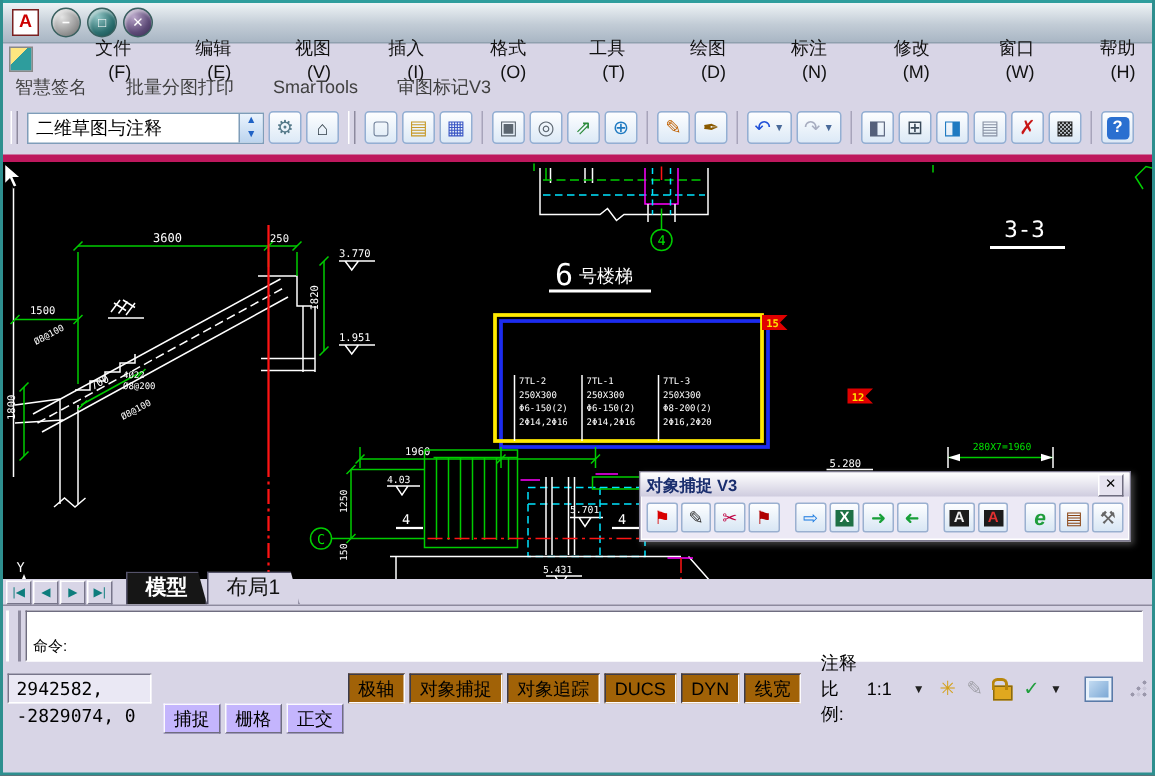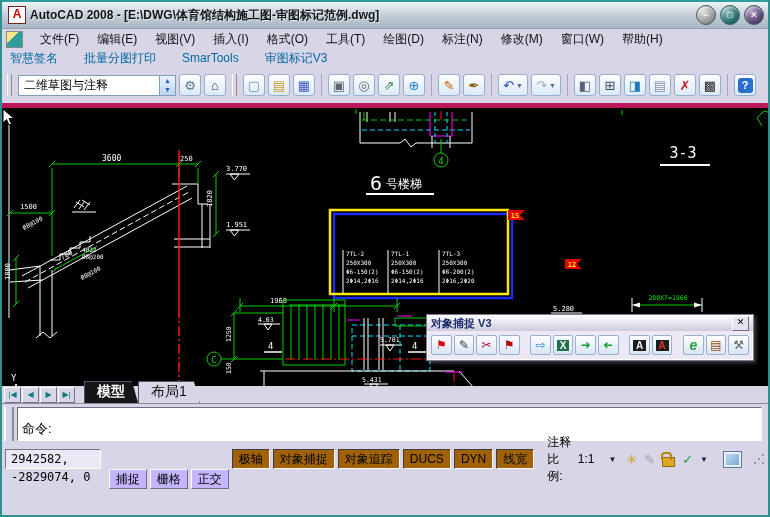--- a/index.html
+++ b/index.html
@@ -16,25 +16,25 @@
   .title-text{font-size:12px;font-weight:bold;color:#101418;text-shadow:1px 1px 0 rgba(255,255,255,.55);
               flex:1;white-space:nowrap;overflow:hidden;}
   .winbtn{width:18px;height:18px;border-radius:50%;margin-left:4px;color:#fff;font-size:9px;
           font-weight:bold;display:flex;align-items:center;justify-content:center;
           border:1px solid #39605f;box-shadow:inset 1px 2px 2px rgba(255,255,255,.5);}
   .winbtn.min{background:radial-gradient(circle at 35% 30%,#e4e4e4,#9a9a9a 60%,#686868);}
   .winbtn.max{background:radial-gradient(circle at 35% 30%,#8fc4c4,#2c6f6f 60%,#134b4b);}
   .winbtn.cls{background:radial-gradient(circle at 35% 30%,#b9a6c9,#5d4a77 60%,#352a4e);}
   
   .menubar{height:20px;display:flex;align-items:center;font-size:12px;color:#111;
-           padding:0 4px;gap:4px;flex:0 0 auto;}
+           padding:0 4px;gap:14px;flex:0 0 auto;text-align:right;}
   .menuicon{width:15px;height:15px;background:linear-gradient(135deg,#ffe680 0 40%,#2e9d9d 40%);
             border:1px solid #888;margin-right:6px;}
   .menu-item{padding:1px 7px;cursor:default;}
-  .pluginbar{height:18px;display:flex;align-items:center;font-size:12px;color:#0369a1;
+  .pluginbar{height:18px;display:flex;align-items:center;font-size:12px;color:#404040;
              padding:0 8px;gap:26px;flex:0 0 auto;}
   
   .toolbar{height:36px;display:flex;align-items:center;padding:0 2px;gap:3px;flex:0 0 auto;
            border-bottom:5px solid #be185d;}
   .grip{width:3px;height:22px;border-left:1px solid #fff;border-right:1px solid #8d8a9e;margin:0 3px;}
   .sep{width:1px;height:22px;background:#a7a4ba;margin:0 3px;}
   .wscombo{display:flex;align-items:center;height:21px;border:1px solid #7f9db9;background:#fff;
            width:158px;font-size:12px;padding-left:5px;box-sizing:border-box;}
   .wscombo .val{flex:1;}
   .spin{width:15px;height:19px;background:linear-gradient(#eaf3fd,#bcd4ee);border-left:1px solid #7f9db9;
@@ -82,21 +82,21 @@
   .navbtn{width:15px;height:14px;font-size:8px;color:#0e7d7d;background:#d8d5e6;border:1px solid;
           border-color:#fff #77758a #77758a #fff;text-align:center;line-height:13px;margin-right:1px;}
   .tab{font-size:14px;padding:1px 12px 2px;border:1px solid #55536a;border-bottom:none;
        clip-path:polygon(0 0,calc(100% - 6px) 0,100% 100%,0 100%);}
   .tab.active{background:#161616;color:#fff;font-weight:bold;margin-left:8px;}
   .tab.idle{background:#d8d5e6;color:#111;}
   
   .cmd{height:41px;background:#d8d5e6;display:flex;padding:3px 6px 4px 2px;box-sizing:border-box;flex:0 0 auto;}
   .cmd-grab{width:6px;border-left:2px solid #fff;border-right:2px solid #8d8a9e;margin-right:3px;}
   .cmd-box{flex:1;background:#fff;border:1px solid;border-color:#6f6d80 #fff #fff #6f6d80;
-           display:flex;align-items:flex-end;padding:2px 4px;font-size:13px;color:#000;}
+           display:flex;align-items:flex-end;padding:2px 4px;font-size:10px;color:#000;}
   
   .status{height:28px;display:flex;align-items:center;padding:0 3px;font-size:12px;flex:0 0 auto;background:#d8d5e6;}
   .coords{width:172px;height:18px;line-height:18px;padding-left:5px;margin-right:8px;
           font-family:"DejaVu Sans Mono",monospace;font-size:12px;background:#eae8f4;
           border:1px solid;border-color:#77758a #fff #fff #77758a;}
   .tog{height:18px;line-height:18px;padding:0 6px;margin-right:3px;white-space:nowrap;}
   .raised{border:1px solid;border-color:#fbfafd #6f6d80 #6f6d80 #fbfafd;background:#c4b5fd;margin-top:40px;}
   .pressed{border:1px solid;border-color:#3c3b4a #fbfafd #fbfafd #3c3b4a;background:#a16207;}
   .scale-lab{margin:0 4px 0 10px;}
   .scale-val{margin-right:14px;}
@@ -116,21 +116,20 @@
                        radial-gradient(circle at 10px 6px,#c9c6d8 1.2px,transparent 1.5px),
                        radial-gradient(circle at 10px 10px,#9a97ab 1.2px,transparent 1.5px);}
 </style>
 </head>
 <body>
 
 <div class="win">
 
   <div class="titlebar">
     <div class="appicon">A</div>
-    <div class="title-text">AutoCAD 2008 - [E:\DWG\体育馆结构施工图-审图标记范例.dwg]</div>
     <div class="winbtn min">−</div>
     <div class="winbtn max">□</div>
     <div class="winbtn cls">✕</div>
   </div>
 
   <div class="menubar">
     <div class="menuicon"></div>
     <span class="menu-item">文件(F)</span>
     <span class="menu-item">编辑(E)</span>
     <span class="menu-item">视图(V)</span>

